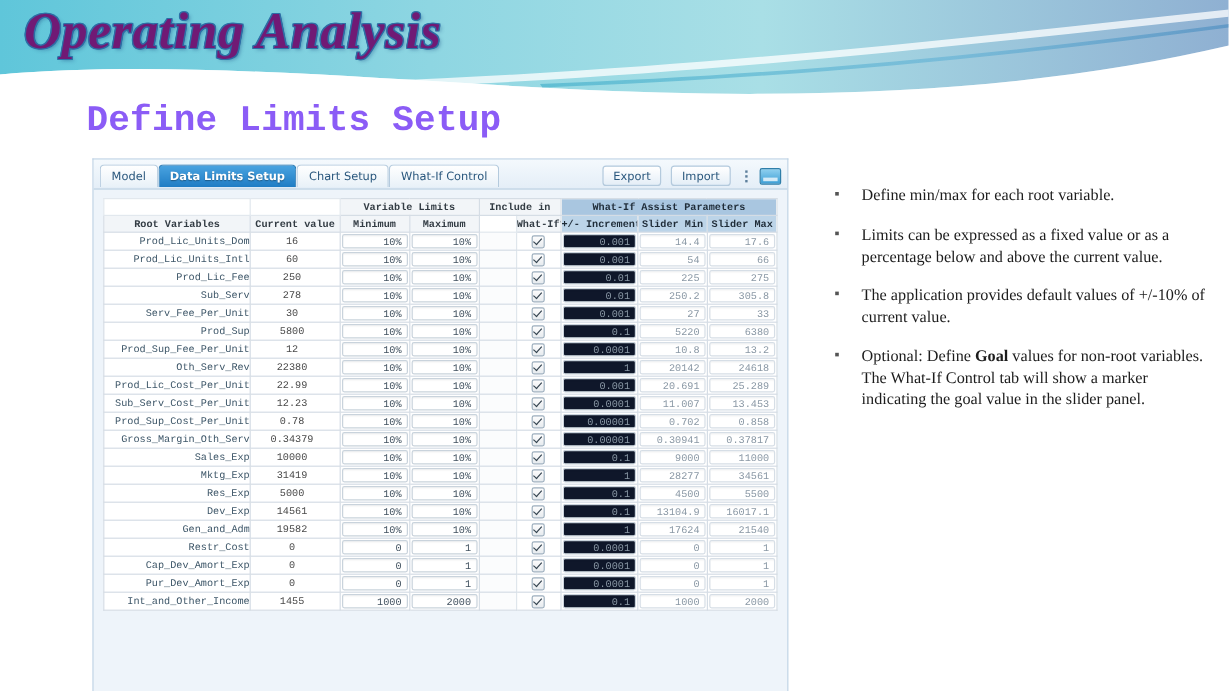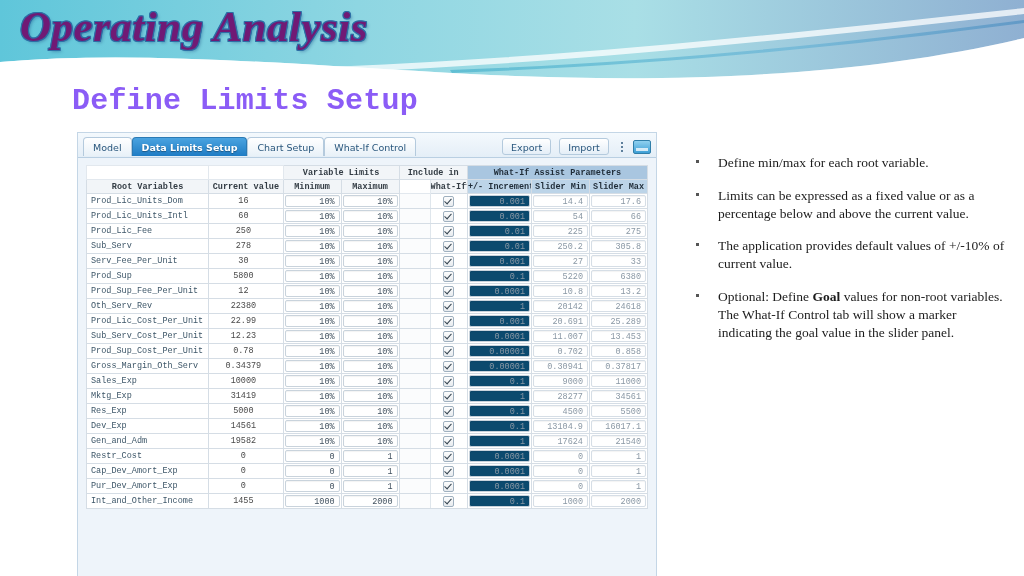--- a/index.html
+++ b/index.html
@@ -196,21 +196,21 @@
     background: #a9c6e0;
     color: #1f2c38;
   }
   #grid thead th.wif-sub {
     background: #bcd4e8;
     color: #1f2c38;
   }
 
   
   #grid td.rowlabel {
-    text-align: left;
+    text-align: right;
     padding-left: 4px;
     color: #3d5668;
     background: #ffffff;
     font-size: 8.5px;
   }
   #grid td.num {
     text-align: center;
     padding-right: 5px;
     background: #ffffff;
   }
@@ -232,21 +232,21 @@
     line-height: 12px;
     background: #ffffff;
     border: 1px solid #c9d3dc;
     border-radius: 2px;
     text-align: right;
     padding-right: 4px;
     box-sizing: border-box;
     color: #41515f;
     box-shadow: inset 0 1px 1px rgba(0,0,0,.05);
   }
-  .fld.dim { color: #8a98a5; background: #0c4a6e; }
+  .fld.dim { color: #8a98a5; background: #0f172a; }
   .fld.readonly { border-color: #d6dee6; color: #8a98a5; }
 
   .checkbox {
     display: inline-block;
     width: 9px; height: 9px;
     background: linear-gradient(#fdfdfd, #e7ebef);
     border: 1px solid #9fb0bf;
     border-radius: 2px;
     position: relative;
     vertical-align: middle;

